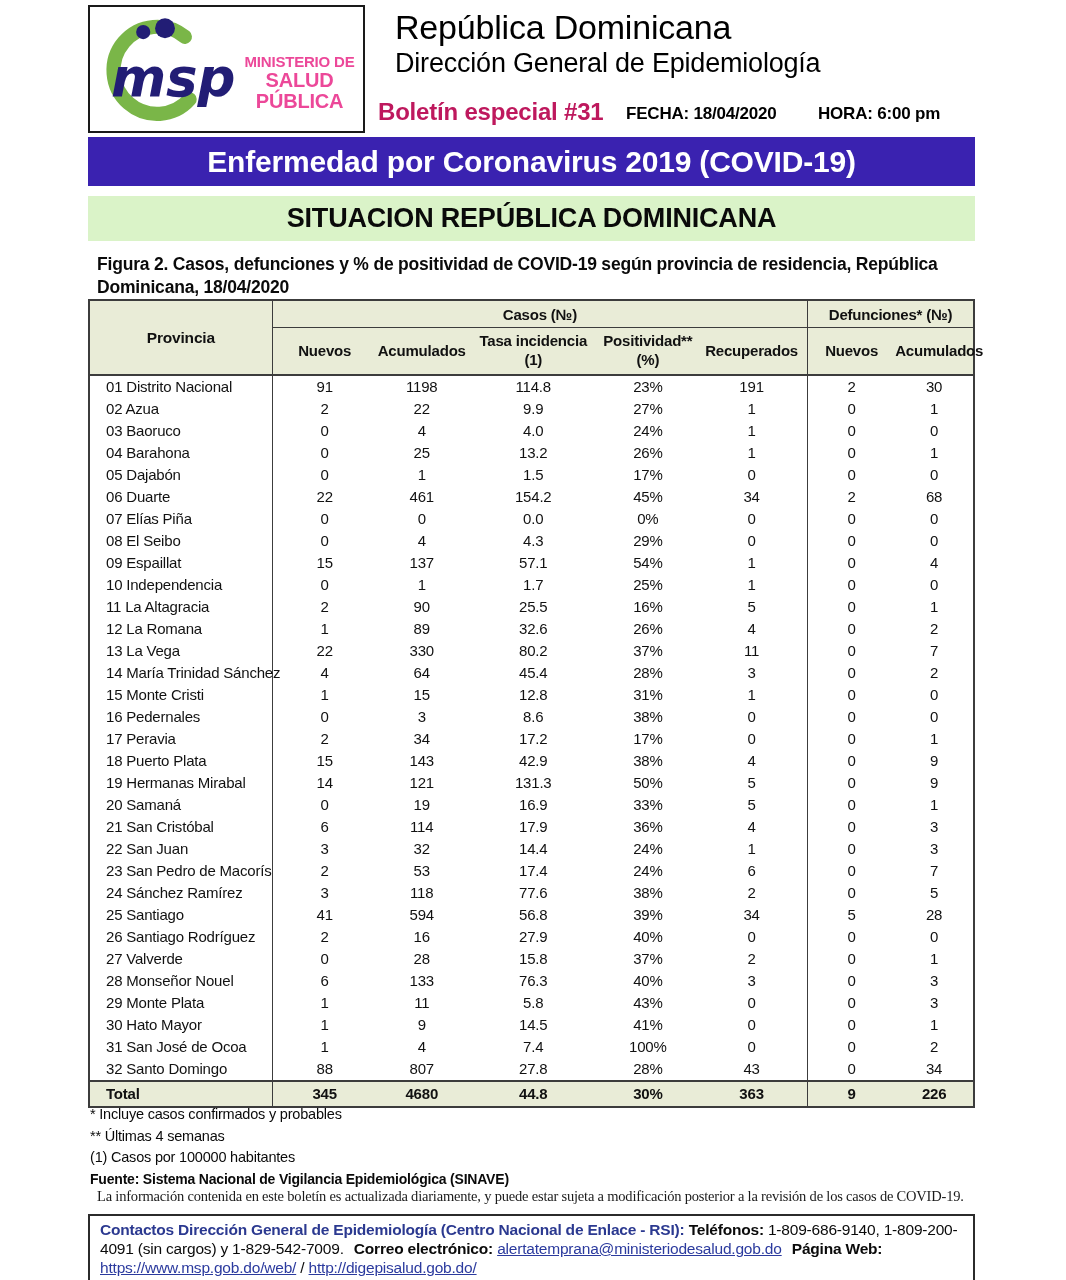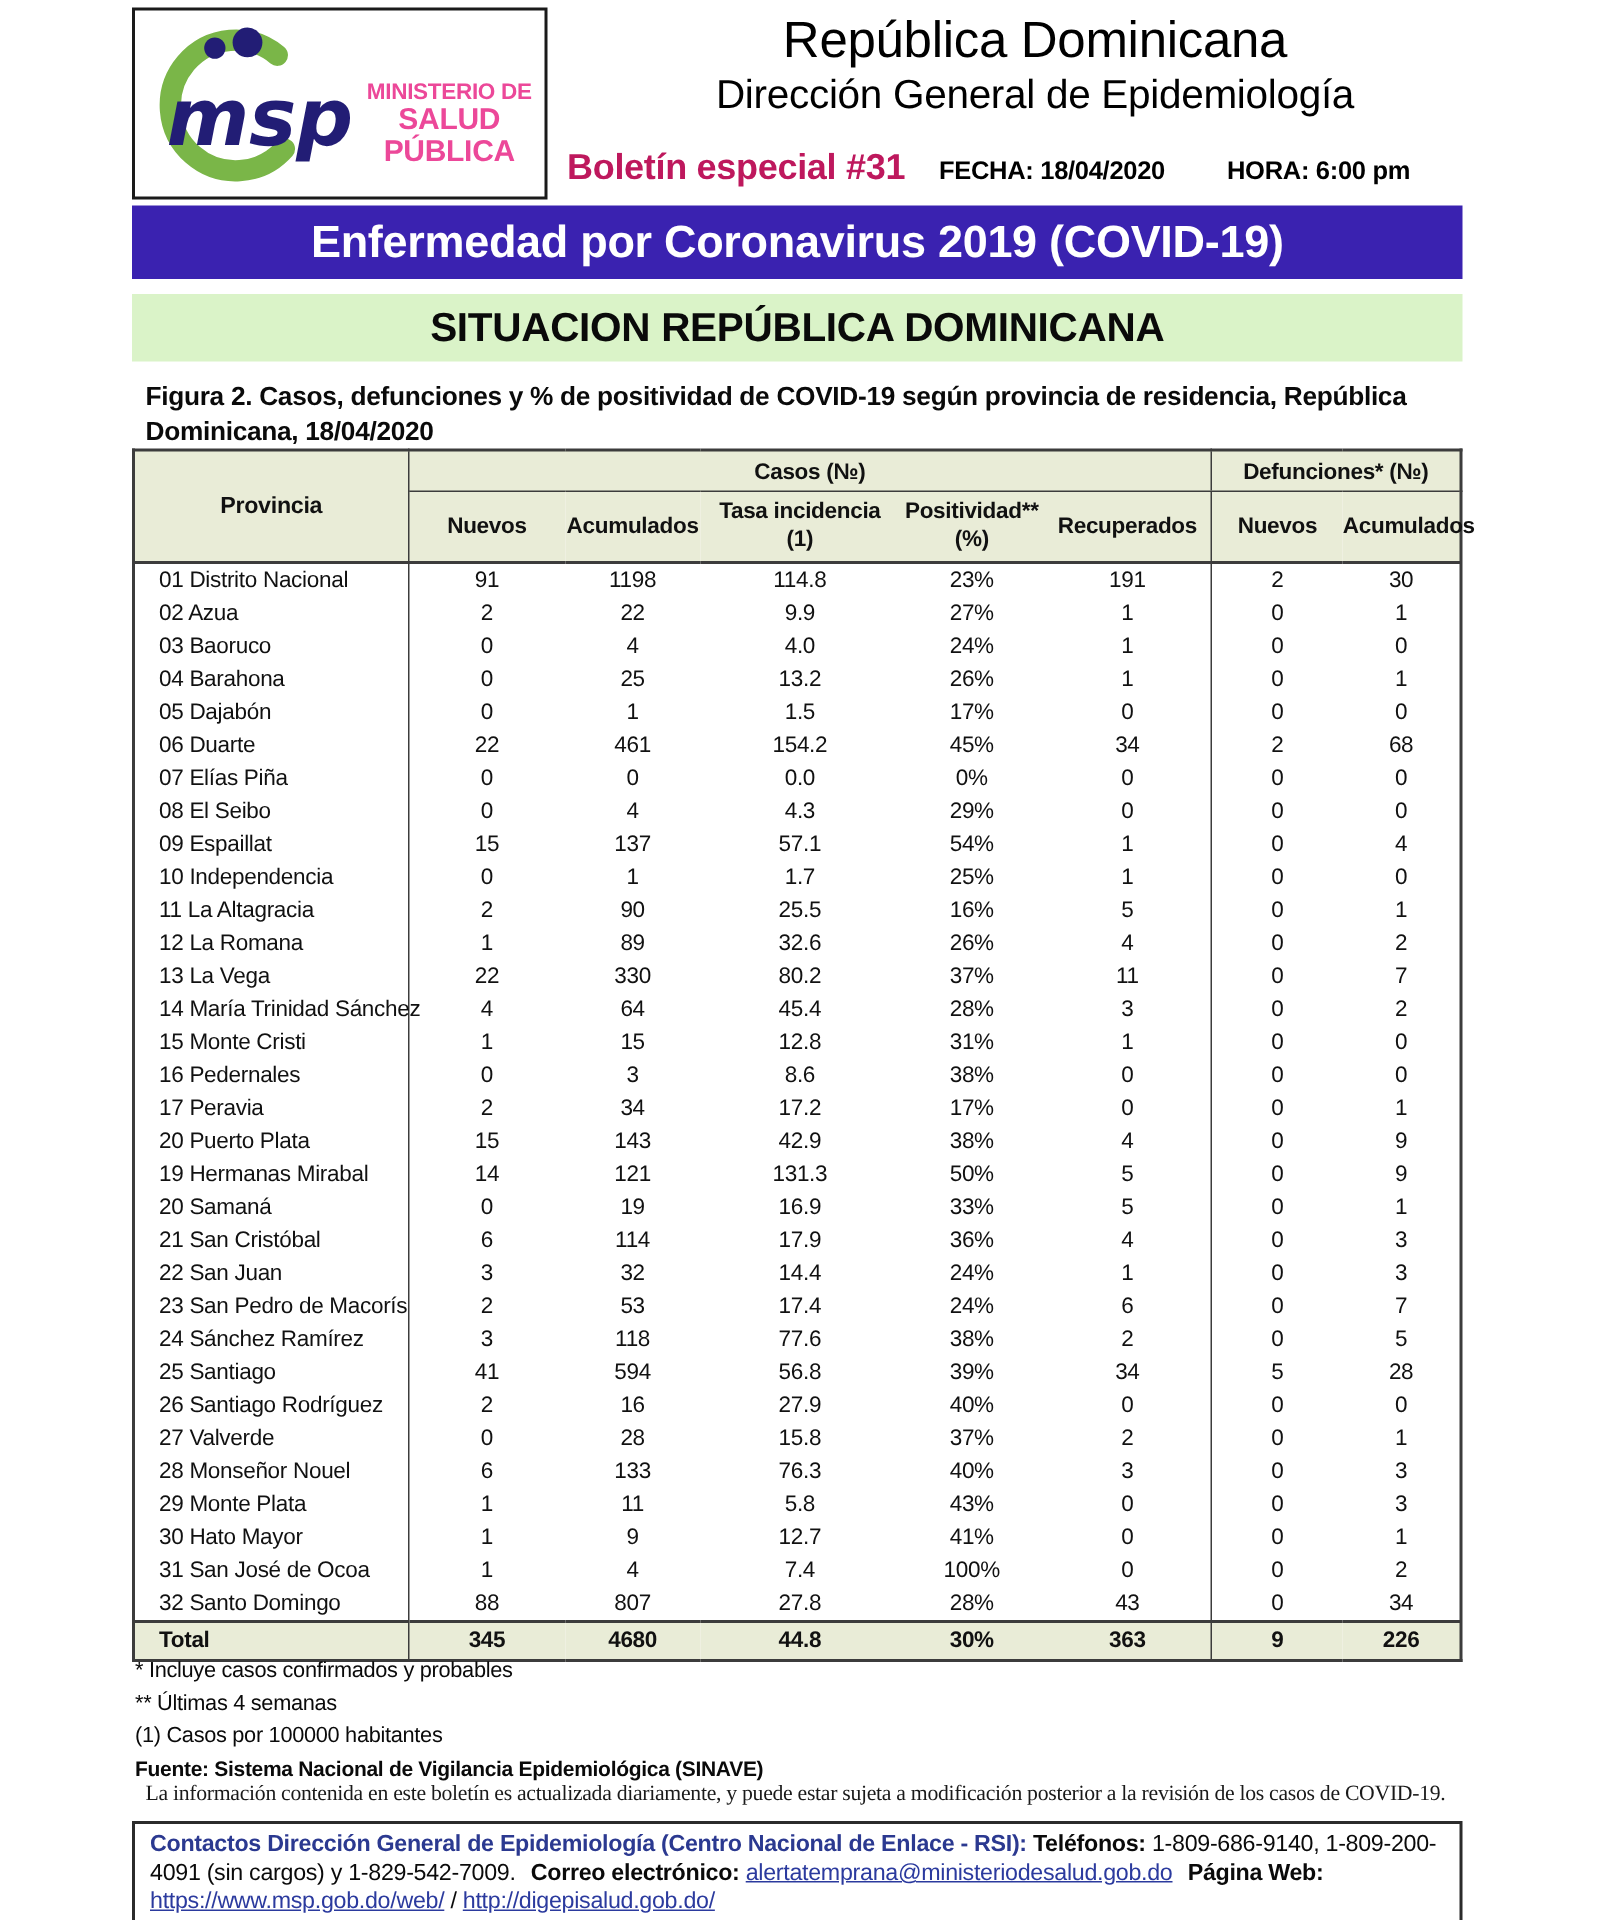--- a/index.html
+++ b/index.html
@@ -7,21 +7,21 @@
        font-family:"Liberation Sans",sans-serif;color:#111;letter-spacing:-0.2px;}
 
   
   .logo-box{position:absolute;left:88px;top:5px;width:277px;height:128px;
             border:2px solid #1a1a1a;box-sizing:border-box;display:flex;align-items:center;background:#fff;}
   .logo-svg{width:142px;height:116px;flex:0 0 auto;margin-left:4px;}
   .logo-text{flex:1;text-align:center;color:#ec4899;line-height:1.05;margin-top:28px;}
   .logo-text .l1{font-size:15px;font-weight:600;}
   .logo-text .l2{font-size:20px;font-weight:bold;}
 
-  .hdr-right{position:absolute;left:395px;top:8px;width:590px;text-align:center;color:#000;}
+  .hdr-right{position:absolute;left:395px;top:8px;width:590px;color:#000;}
   .hdr-right .country{font-size:34px;line-height:1.15;}
   .hdr-right .dept{font-size:27px;line-height:1.2;}
 
   .boletin-row{position:absolute;left:378px;top:98px;width:620px;height:34px;}
   .boletin-row .bol{position:absolute;left:0;top:0;font-size:24px;font-weight:bold;color:#be185d;text-align:center;}
   .boletin-row .fecha{position:absolute;left:248px;top:6px;font-size:17px;font-weight:bold;color:#000;}
   .boletin-row .hora{position:absolute;left:440px;top:6px;font-size:17px;font-weight:bold;color:#000;}
 
   
   .banner-blue{position:absolute;left:88px;top:137px;width:887px;height:49px;background:#3a22b0;
@@ -304,21 +304,21 @@
           <td class="prov">17 Peravia</td>
           <td>2</td>
           <td>34</td>
           <td>17.2</td>
           <td>17%</td>
           <td>0</td>
           <td class="def-start">0</td>
           <td>1</td>
         </tr>
         <tr>
-          <td class="prov">20 Puerto Plata</td>
+          <td class="prov">18 Puerto Plata</td>
           <td>15</td>
           <td>143</td>
           <td>42.9</td>
           <td>38%</td>
           <td>4</td>
           <td class="def-start">0</td>
           <td>9</td>
         </tr>
         <tr>
           <td class="prov">19 Hermanas Mirabal</td>
@@ -427,21 +427,21 @@
           <td>5.8</td>
           <td>43%</td>
           <td>0</td>
           <td class="def-start">0</td>
           <td>3</td>
         </tr>
         <tr>
           <td class="prov">30 Hato Mayor</td>
           <td>1</td>
           <td>9</td>
-          <td>12.7</td>
+          <td>14.5</td>
           <td>41%</td>
           <td>0</td>
           <td class="def-start">0</td>
           <td>1</td>
         </tr>
         <tr>
           <td class="prov">31 San José de Ocoa</td>
           <td>1</td>
           <td>4</td>
           <td>7.4</td>

